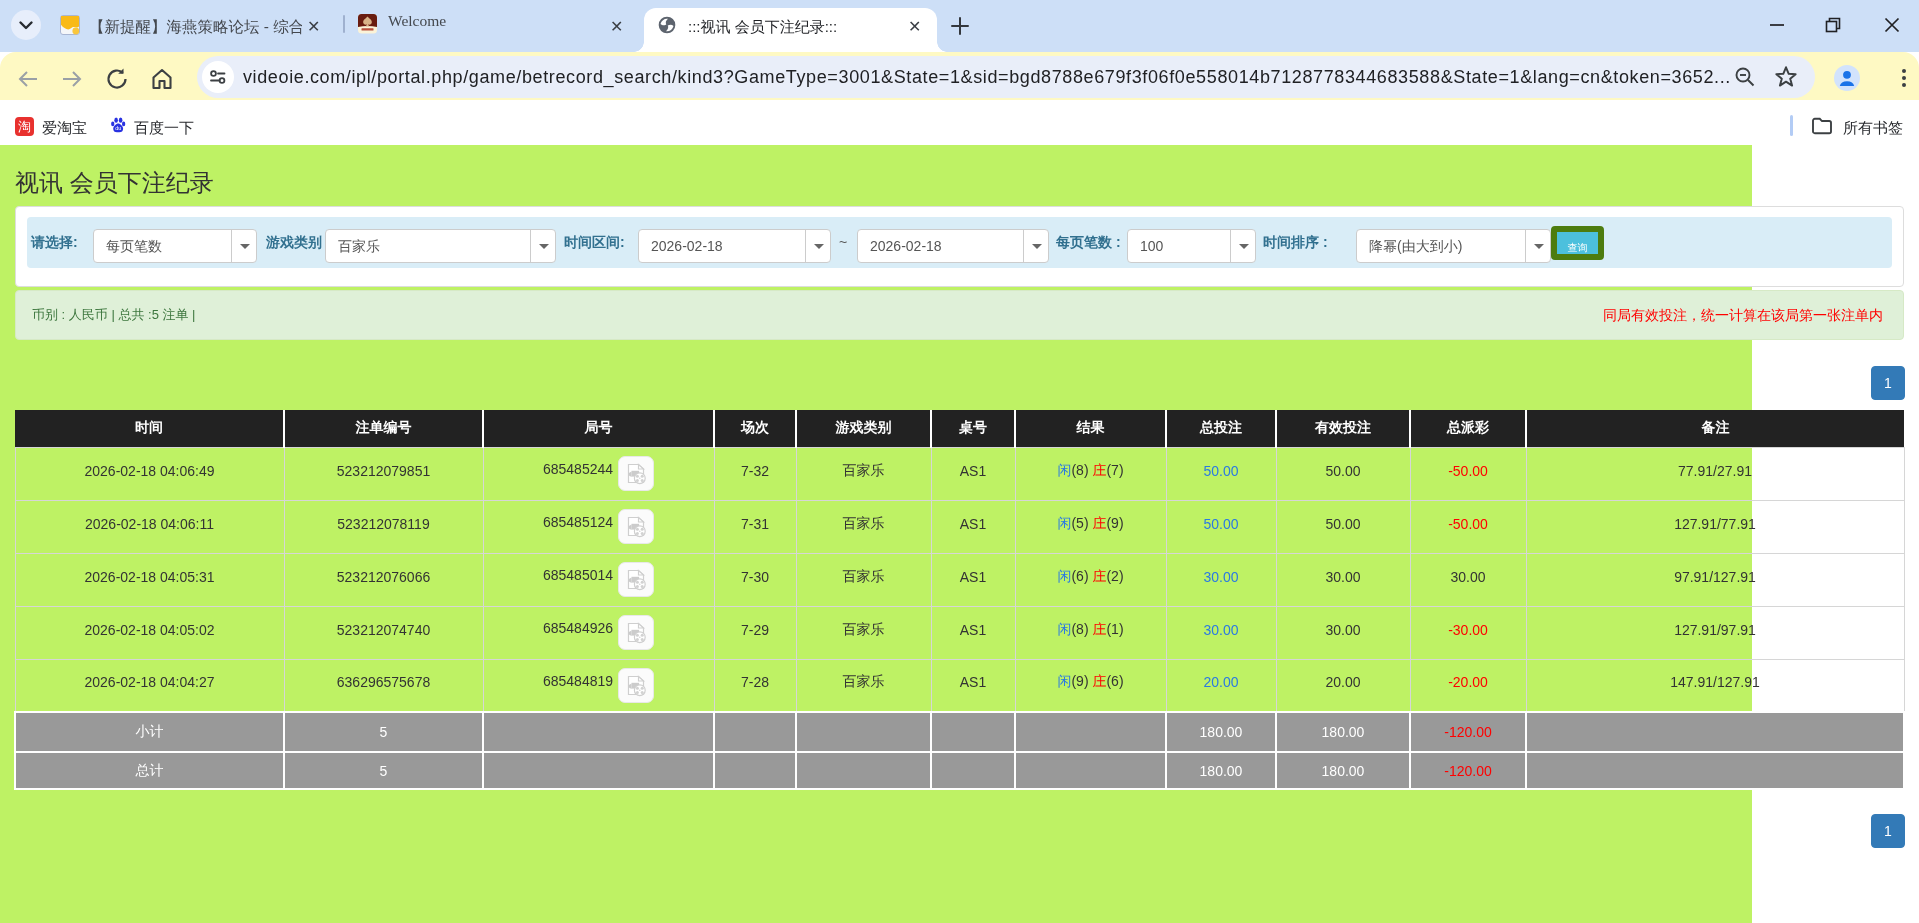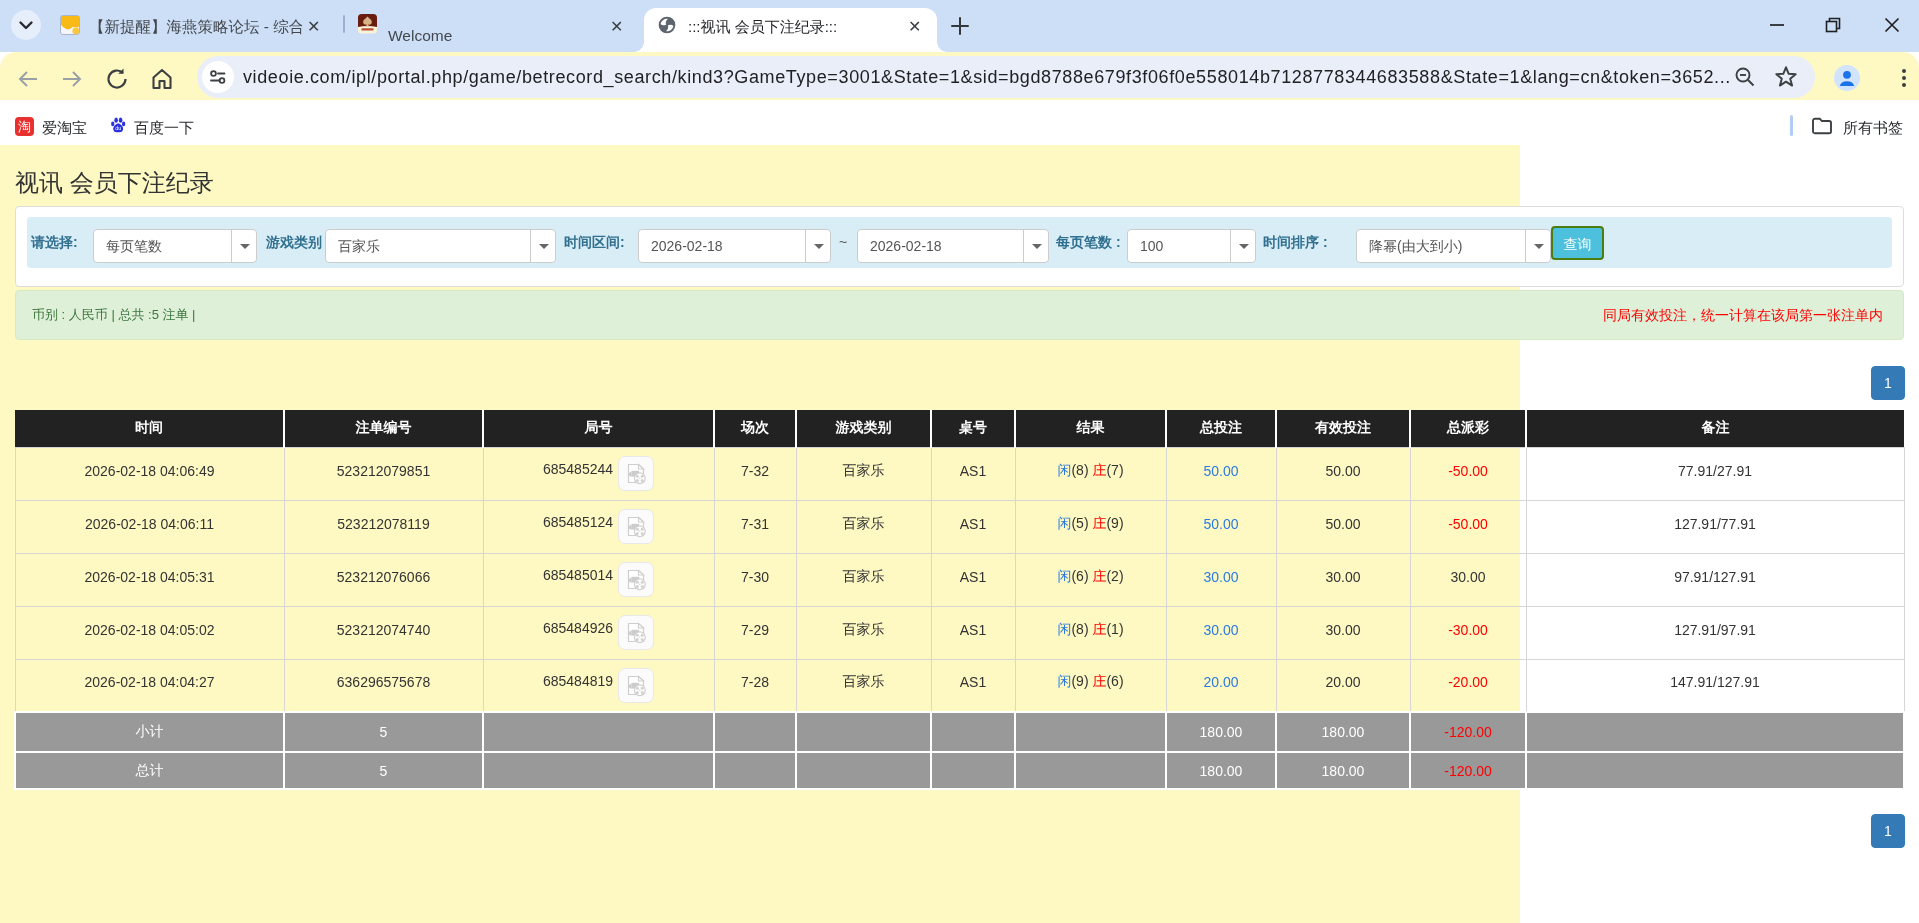--- a/index.html
+++ b/index.html
@@ -25,31 +25,31 @@
 
 .winctl { position:absolute; top:0; height:49px; display:flex; align-items:center; justify-content:center; }
 
 #omnibox { position:absolute; left:197px; top:4px; width:1618px; height:42px; border-radius:21px; background:#e9eef9; display:flex; align-items:center; }
 #tunecircle { position:absolute; left:5px; top:5px; width:32px; height:32px; background:#fff; border-radius:16px; }
 #urltext { position:absolute; left:46px; top:0; width:1487px; height:42px; line-height:42px; font-size:18px; letter-spacing:0.62px; color:#202124; white-space:nowrap; overflow:hidden; }
 
 .bmtext { font-size:15px; color:#27292d; line-height:17px; }
 
 
-#page { position:absolute; top:145px; left:0; width:1520px; height:778px; background:#fef9c3; }
+#page { position:absolute; top:145px; left:0; width:1752px; height:778px; background:#bef264; }
 #h1 { position:absolute; left:15px; top:22px; font-size:24px; color:#333; font-weight:400; }
 
 #panel { position:absolute; left:15px; top:61px; width:1889px; height:81px; background:#fff; border:1px solid #ddd; border-radius:4px; }
 #filterbar { position:absolute; left:11px; top:10px; width:1865px; height:51px; background:#d9edf7; border-radius:4px; }
 #filterbar .lbl { position:absolute; top:15px; font-size:14px; font-weight:bold; color:#31708f; line-height:20px; }
 .sel { position:absolute; top:12px; height:34px; background:#fff; border:1px solid #ccc; border-radius:4px; font-size:14px; color:#555; line-height:32px; }
 .sel .tx { position:absolute; left:12px; top:0; white-space:nowrap; }
 .sel .car { position:absolute; right:0; top:0; width:25px; height:100%; border-left:1px solid #ccc; }
 .sel .car:after { content:""; position:absolute; left:8px; top:14px; border:5px solid transparent; border-top-color:#666; }
-#qbtn { position:absolute; left:1524px; top:9px; width:53px; height:34px; background:#4cc0dd; border:2px solid #4d7c0f; border-radius:4px; color:#fff; font-size:14px; text-align:center; line-height:32px; }
+#qbtn { position:absolute; left:1524px; top:9px; width:53px; height:34px; background:#4cc0dd; border:6px solid #4d7c0f; border-radius:4px; color:#fff; font-size:10px; text-align:center; line-height:32px; }
 
 #alert { position:absolute; left:15px; top:145px; width:1889px; height:50px; background:#dff0d8; border:1px solid #d6e9c6; border-radius:4px; font-size:14px; line-height:20px; }
 #alert .lft { position:absolute; left:16px; top:14px; color:#3c763d; }
 #alert .rgt { position:absolute; right:20px; top:14px; color:#f00; }
 
 .pagbtn { position:absolute; width:34px; height:34px; background:#337ab7; border:1px solid #337ab7; border-radius:4px; color:#fff; font-size:14px; text-align:center; line-height:32px; }
 
 #tbl { position:absolute; left:14px; top:265px; width:1891px; border-collapse:collapse; font-size:14px; color:#333; }
 #tbl th { background:#222; color:#fff; font-weight:bold; height:37px; border-right:2px solid #fff; text-align:center; }
 #tbl th:last-child { border-right:none; }
@@ -78,21 +78,21 @@
     <span class="x" style="left:263px;">✕</span>
   </div>
   <div class="tabdiv" style="left:343px;"></div>
   <div class="tab" id="tab2" style="left:348px; width:288px;">
     <svg style="position:absolute; left:10px; top:6px;" width="19" height="20" viewBox="0 0 19 20">
         <rect width="19" height="19.5" rx="3.5" fill="#fbf3d8"></rect>
         <path d="M0 3.5 A3.5 3.5 0 0 1 3.5 0 h12 A3.5 3.5 0 0 1 19 3.5 v9.5 c-6 -1.5 -13 -1.5 -19 0 z" fill="#691c10"></path>
         <path d="M9.5 2.5 C11.3 4.8 14.2 5.8 13.8 8.6 C13.4 10.8 10.9 11.2 10.2 9.9 L11 12.4 h-3 l0.8 -2.5 C8.1 11.2 5.6 10.8 5.2 8.6 C4.8 5.8 7.7 4.8 9.5 2.5 z" fill="#d9b387"></path>
         <rect x="3.5" y="14.2" width="12" height="2.4" fill="#b8503d" rx="0.5"></rect>
       </svg>
-    <span class="title" style="position:absolute; left:40px; top:18px;">Welcome</span>
+    <span class="title" style="position:absolute; left:40px; top:3px;font-family:Liberation Serif, serif;">Welcome</span>
     <span class="x" style="left:262px;">✕</span>
   </div>
   <div class="tab" id="tab3" style="left:644px; width:293px;">
     <svg style="position:absolute; left:13px; top:7px;" width="20" height="20" viewBox="0 0 24 24">
         <circle cx="12" cy="12" r="10" fill="#5d646e"></circle>
         <path d="M4.2 10.8 C5.4 6.2 9.2 3.9 13.2 4.5 C10.6 6.6 9.9 9.3 11.1 11.3 C9.940 12.5 6.3 12.8 4.2 10.8 Z" fill="#fff"></path>
         <path d="M19.8 13.2 C18.6 17.8 14.8 20.1 10.8 19.5 C13.4 17.4 14.1 14.7 12.9 12.7 C15.1 11.5 17.7 11.2 19.8 13.2 Z" fill="#fff"></path>
       </svg>
     <span class="title" style="position:absolute; left:44px; top:9px; color:#1d1f23; font-size:15px;">:::视讯 会员下注纪录:::</span>
     <span class="x" style="left:264px;">✕</span>

